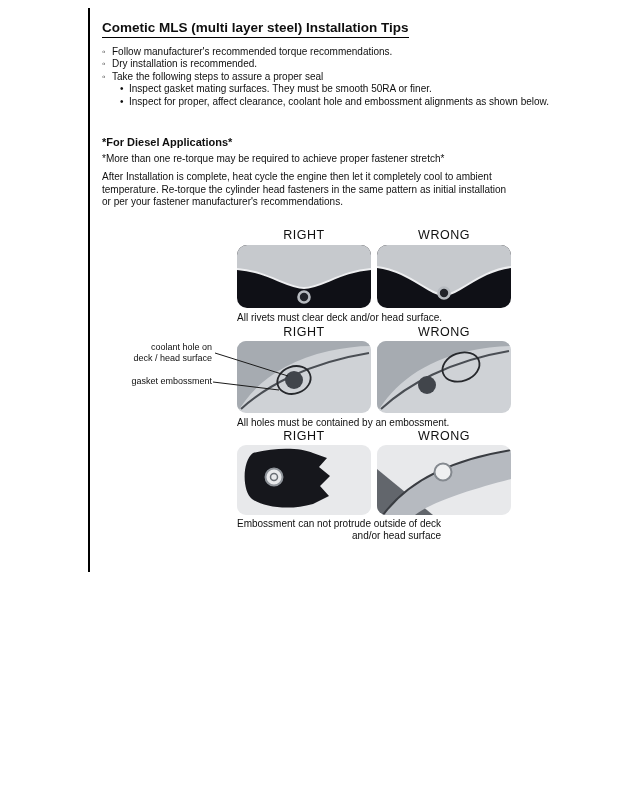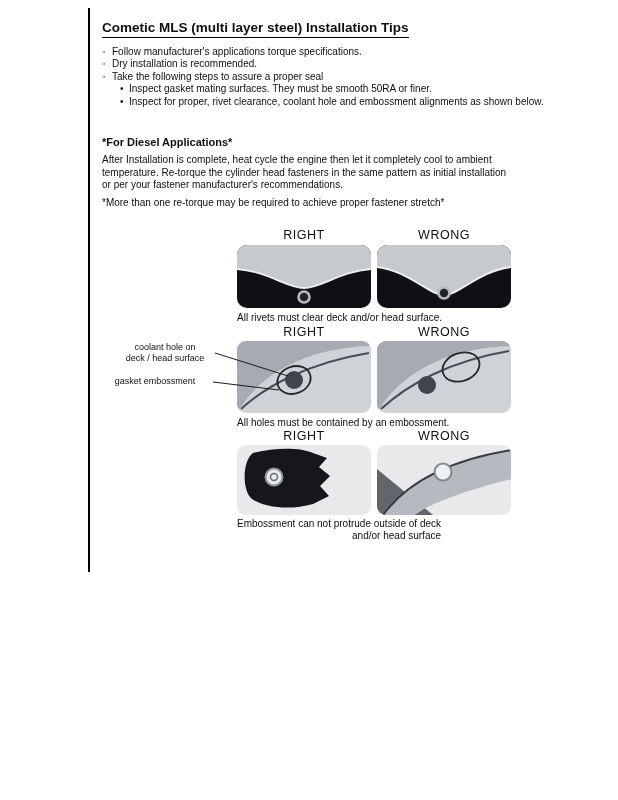--- a/index.html
+++ b/index.html
@@ -15,64 +15,64 @@
   .li .b { width:10px; flex:0 0 10px; }
   .l2 { margin-left:18px; }
   .l2 .b { width:9px; flex:0 0 9px; }
   .diesel-heading { margin-top:28px; font-size:11px; font-weight:bold; }
   .body { margin:6px 0 0 0; font-size:10px; line-height:12.6px; white-space:pre-line; }
   .note { margin-top:5px; line-height:12px; }
   .figures { position:absolute; left:0; top:225px; width:618px; height:322px;text-decoration:underline; }
   .figlabel { position:absolute; width:134px; text-align:center; font-size:12.5px; letter-spacing:0.5px; }
   .panel { position:absolute; }
   .caption { position:absolute; font-size:10px; line-height:11.5px; white-space:pre-line;text-align:right; }
-  .callout { position:absolute; font-size:9px; line-height:10.5px; text-align:center; white-space:pre-line;padding-left:28px; }
+  .callout { position:absolute; font-size:9px; line-height:10.5px; text-align:right; white-space:pre-line;padding-left:28px; }
   .lines { position:absolute; left:0; top:0; pointer-events:none; }
   .legal { position:absolute; left:104px; top:572px; width:472px; font-size:6px; line-height:7px; color:#1a1a1a; }
   .legal h4 { margin:0 0 4px 0; font-size:6.4px; font-weight:bold; }
   .legal p { margin:0 0 5px 0; white-space:pre-line; }
   .docnum { position:absolute; left:374px; top:758px; width:100px; text-align:right; font-size:12px; }
 </style>
 </head>
 <body>
 
 <div class="page">
   <div class="left-rule"></div>
 
   <div class="content">
     <div class="title">Cometic MLS (multi layer steel) Installation Tips</div>
 
     <div class="tips">
       <div class="li l1">
         <span class="b">◦</span>
-        <span>Follow manufacturer's applications torque specifications.</span>
+        <span>Follow manufacturer's recommended torque recommendations.</span>
       </div>
       <div class="li l1">
         <span class="b">◦</span>
         <span>Dry installation is recommended.</span>
       </div>
       <div class="li l1">
         <span class="b">◦</span>
         <span>Take the following steps to assure a proper seal</span>
       </div>
       <div class="li l2">
         <span class="b">•</span>
         <span>Inspect gasket mating surfaces.  They must be smooth 50RA or finer.</span>
       </div>
       <div class="li l2">
         <span class="b">•</span>
-        <span>Inspect for proper, rivet clearance, coolant hole and embossment alignments as shown below.</span>
+        <span>Inspect for proper, affect clearance, coolant hole and embossment alignments as shown below.</span>
       </div>
     </div>
 
     <div class="diesel-heading">*For Diesel Applications*</div>
+    <p class="body note">*More than one re-torque may be required to achieve proper fastener stretch*</p>
     <p class="body">After Installation is complete, heat cycle the engine then let it completely cool to ambient
 temperature. Re-torque the cylinder head fasteners in the same pattern as initial installation
 or per your fastener manufacturer's recommendations.</p>
-    <p class="body note">*More than one re-torque may be required to achieve proper fastener stretch*</p>
   </div>
 
   <div class="figures">
 
     <div class="figlabel" style="left:237px; top:3px;">RIGHT</div>
     <div class="figlabel" style="left:377px; top:3px;">WRONG</div>
 
     <svg class="panel" style="left:237px; top:20px;" width="134" height="63" viewBox="0 0 134 63">
       <defs>
           <clipPath id="c1r">

